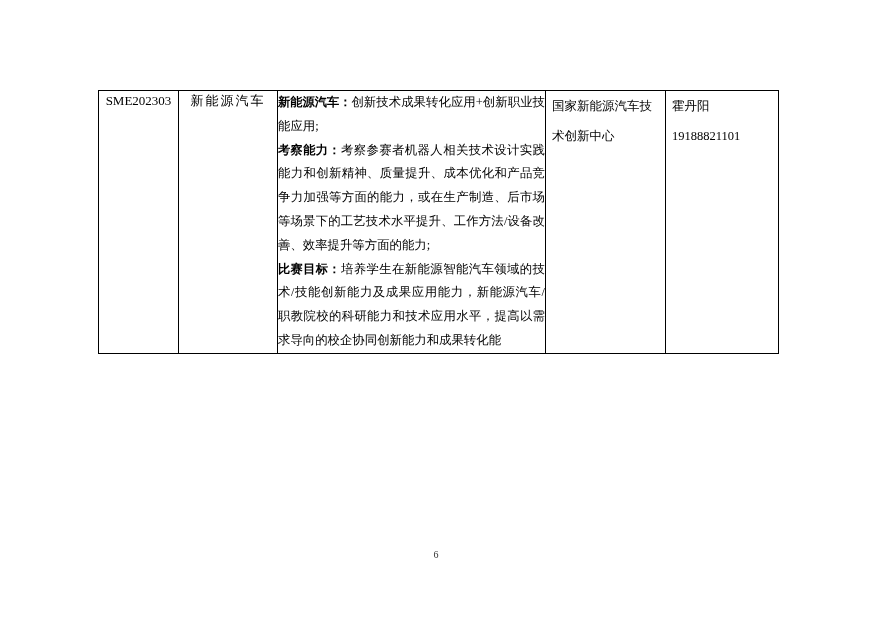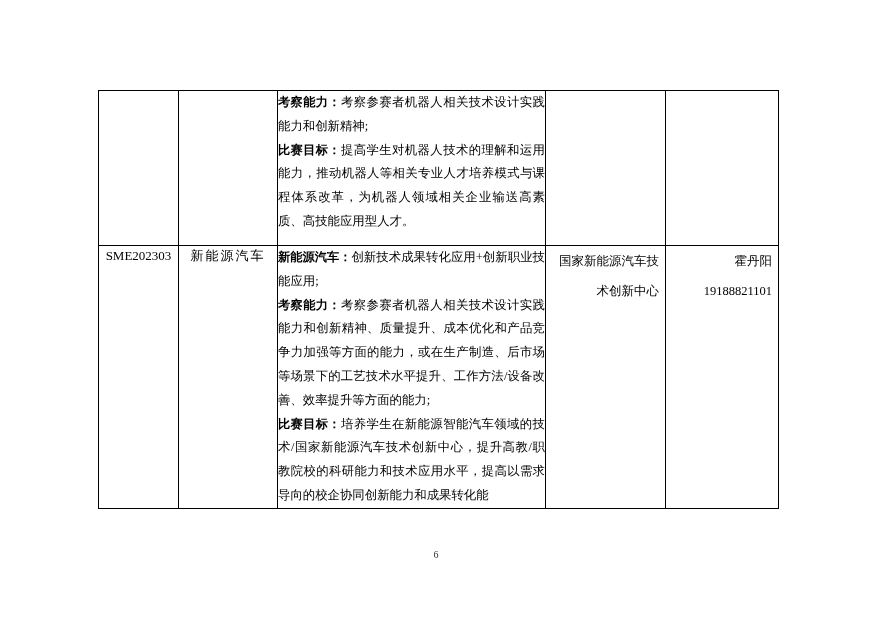--- a/index.html
+++ b/index.html
@@ -53,21 +53,21 @@
     word-break: break-all;
   }
   .seg-label {
     font-weight: bold;
     font-family: "DejaVu Sans", "Liberation Sans", sans-serif;
     font-size: 12.2px;
   }
 
   td.org-cell, td.contact-cell {
     vertical-align: middle;
-    text-align: right;
+    text-align: left;
     font-size: 12.5px;
     line-height: 30px;
   }
   td.org-cell div, td.contact-cell div {
     padding: 0 6px;
   }
 
   .page-number {
     position: absolute;
     left: 0;
@@ -87,42 +87,32 @@
   <table class="grid">
     <colgroup>
       <col style="width:80px">
       <col style="width:99px">
       <col style="width:268px">
       <col style="width:120px">
       <col style="width:113px">
     </colgroup>
 
     <tbody>
-        <tr class="row-a">
-      <td class="code-cell"></td>
-      <td class="track-cell"></td>
-      <td class="desc-cell">
-        <p><span class="seg-label">考察能力：</span><span>考察参赛者机器人相关技术设计实践能力和创新精神;</span></p>
-        <p><span class="seg-label">比赛目标：</span><span>提高学生对机器人技术的理解和运用能力，推动机器人等相关专业人才培养模式与课程体系改革，为机器人领域相关企业输送高素质、高技能应用型人才。</span></p>
-      </td>
-      <td class="org-cell"></td>
-      <td class="contact-cell"></td>
-    </tr>
 
     <tr class="row-b">
       <td class="code-cell">
         <span>SME202303</span>
       </td>
       <td class="track-cell">
         <span>新能源汽车</span>
       </td>
       <td class="desc-cell">
         <p><span class="seg-label">新能源汽车：</span><span>创新技术成果转化应用+创新职业技能应用;</span></p>
         <p><span class="seg-label">考察能力：</span><span>考察参赛者机器人相关技术设计实践能力和创新精神、质量提升、成本优化和产品竞争力加强等方面的能力，或在生产制造、后市场等场景下的工艺技术水平提升、工作方法/设备改善、效率提升等方面的能力;</span></p>
-        <p><span class="seg-label">比赛目标：</span><span>培养学生在新能源智能汽车领域的技术/国家新能源汽车技术创新中心，提升高教/职教院校的科研能力和技术应用水平，提高以需求导向的校企协同创新能力和成果转化能</span></p>
+        <p><span class="seg-label">比赛目标：</span><span>培养学生在新能源智能汽车领域的技术/技能创新能力及成果应用能力，新能源汽车/职教院校的科研能力和技术应用水平，提高以需求导向的校企协同创新能力和成果转化能</span></p>
       </td>
       <td class="org-cell">
         <div>国家新能源汽车技术创新中心</div>
       </td>
       <td class="contact-cell">
         <div>霍丹阳</div>
         <div>19188821101</div>
       </td>
     </tr>
   </tbody>

